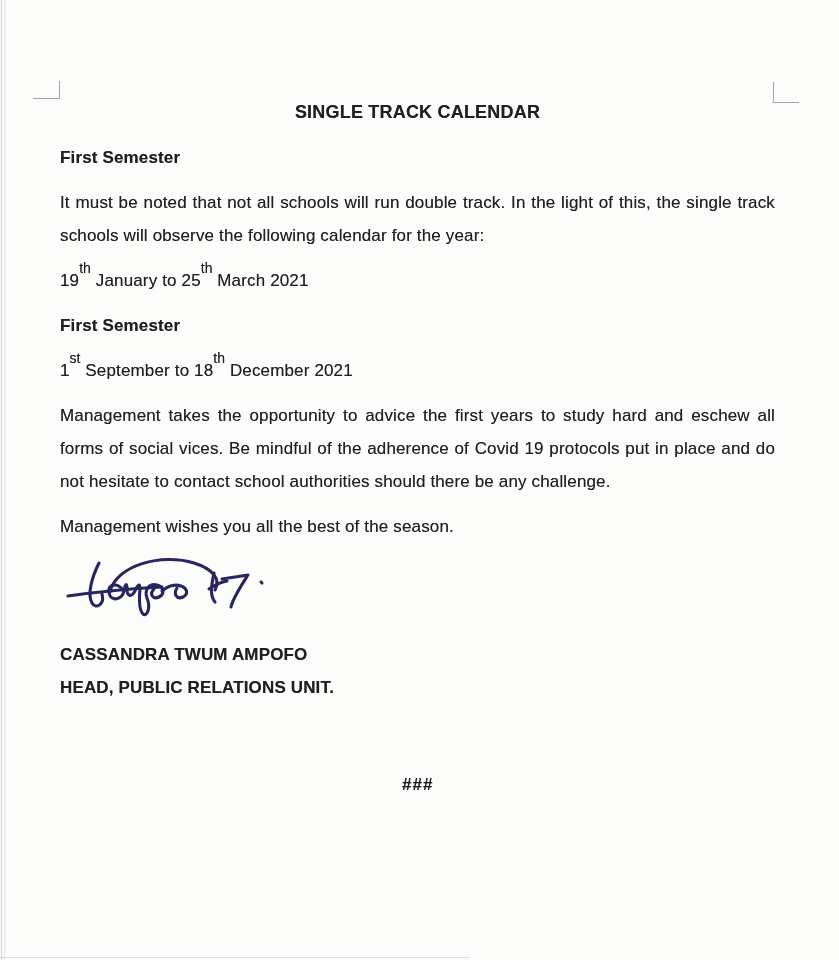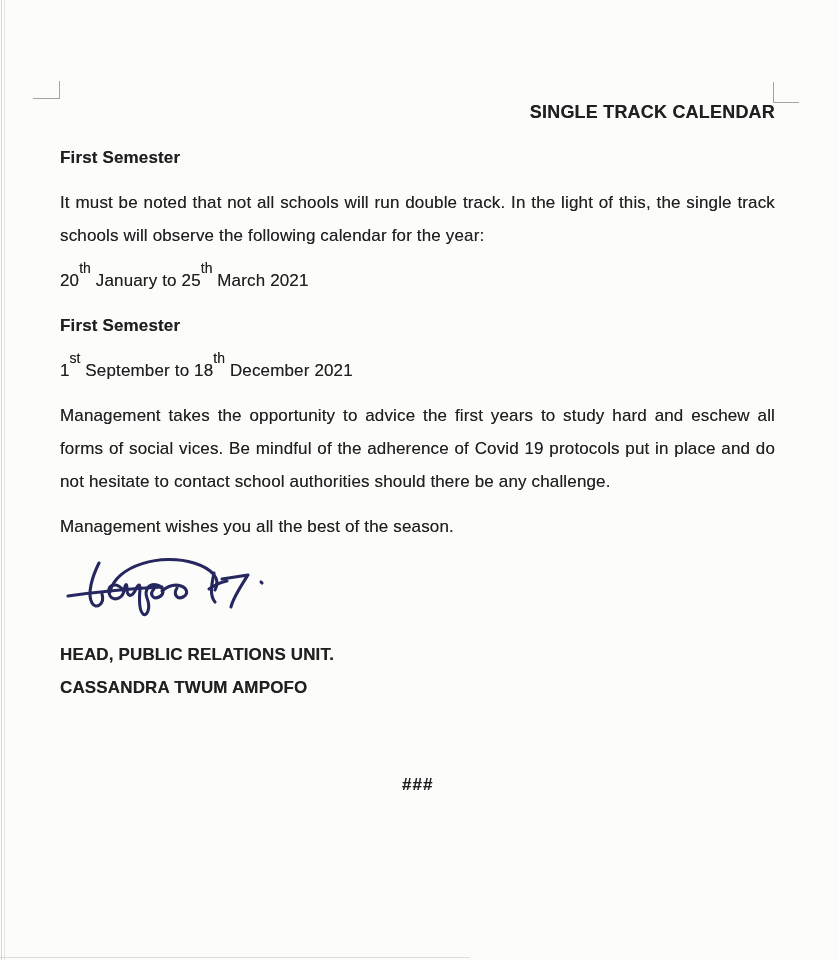--- a/index.html
+++ b/index.html
@@ -32,21 +32,21 @@
   }
   .block {
     font-size: 17px;
     line-height: 33px;
     margin: 0 0 12px 0;
     text-align: justify;
     letter-spacing: 0.15px;
     text-shadow: 0 0 0.5px rgba(32,32,32,.55);
   }
   .heading { font-weight: bold; text-align: left; }
-  .title { font-weight: bold; font-size: 18px; text-align: right; letter-spacing: 0.2px; }
+  .title { font-weight: bold; font-size: 18px; text-align: center; letter-spacing: 0.2px; }
   .date-line { text-align: left; }
   sup { font-size: 14px; line-height: 0; position: relative; top: -6px; letter-spacing: 0; }
 
   .sig-wrap { margin: -6px 0 19px 6px; height: 70px; }
   .sig-wrap svg { display: block; }
   .sig-stroke { fill: none; stroke-width: 3.1; stroke-linecap: round; stroke-linejoin: round; }
 
   .name-block p { margin: 0; }
   .name-block { margin-bottom: 0; font-weight: bold; text-align: left; letter-spacing: 0.3px; }
 
@@ -73,21 +73,21 @@
   <div class="mark tr-h"></div>
 
   <div class="content">
 
     <p class="block title">SINGLE TRACK CALENDAR</p>
 
     <p class="block heading">First Semester</p>
 
     <p class="block">It must be noted that not all schools will run double track. In the light of this, the single track schools will observe the following calendar for the year:</p>
 
-    <p class="block date-line"><span>20</span><sup>th</sup><span> January to 25</span><sup>th</sup><span> March 2021</span></p>
+    <p class="block date-line"><span>19</span><sup>th</sup><span> January to 25</span><sup>th</sup><span> March 2021</span></p>
 
     <p class="block heading">First Semester</p>
 
     <p class="block date-line"><span>1</span><sup>st</sup><span> September to 18</span><sup>th</sup><span> December 2021</span></p>
 
     <p class="block">Management takes the opportunity to advice the first years to study hard and eschew all forms of social vices. Be mindful of the adherence of Covid 19 protocols put in place and do not hesitate to contact school authorities should there be any challenge.</p>
 
     <p class="block">Management wishes you all the best of the season.</p>
 
     <div class="sig-wrap">
@@ -97,20 +97,20 @@
         <path class="sig-stroke" d="M44,43 C50,16 96,4 128,14 C147,20 155,30 149,41" stroke="#26275f"></path>
         <path class="sig-stroke" d="M57,41 C51,33 41,35 43,44 C45,53 56,51 58,42 C59,35 61,33 61,40 C61,47 65,49 69,42 C72,35 74,34 74,40 C73,51 73,61 77,65 C81,68 85,59 81,49 C78,41 83,34 91,36 C98,38 99,45 93,48 C87,51 83,45 88,40" stroke="#26275f"></path>
         <path class="sig-stroke" d="M96,42 C102,37 109,35 115,37 C121,39 123,45 117,48 C111,51 107,45 111,39" stroke="#26275f"></path>
         <path class="sig-stroke" d="M148,24 C146,34 143,46 149,53 M143,40 C149,36 155,33 161,32" stroke="#26275f"></path>
         <path class="sig-stroke" d="M156,30 L182,26 C175,37 167,49 165,58" stroke="#26275f"></path>
         <path class="sig-stroke" stroke-width="4.2" d="M195,33 L196,34" stroke="#26275f"></path>
       </svg>
     </div>
 
     <div class="name-block">
+      <p class="block">CASSANDRA TWUM AMPOFO</p>
       <p class="block">HEAD, PUBLIC RELATIONS UNIT.</p>
-      <p class="block">CASSANDRA TWUM AMPOFO</p>
     </div>
 
     <p class="block footer">###</p>
 
   </div>
 </div>
 
 </body></html>

